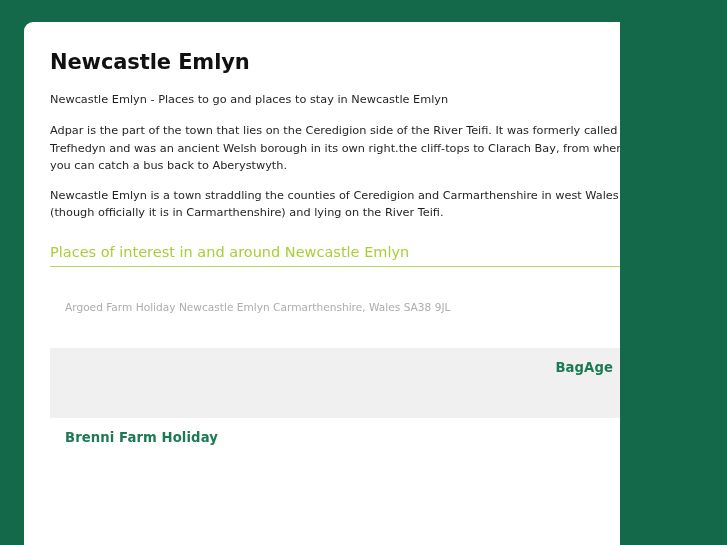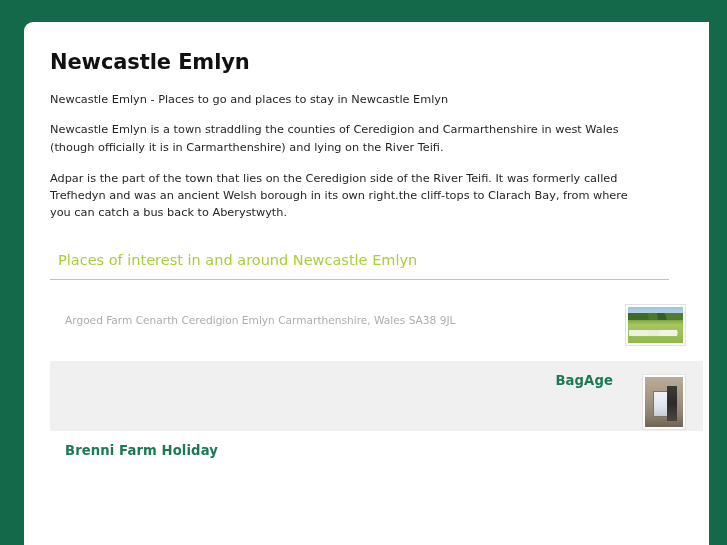--- a/index.html
+++ b/index.html
@@ -10,21 +10,21 @@
     width: 727px;
     height: 545px;
     overflow: hidden;
     background: #14694a;
     font-family: "DejaVu Sans", "Liberation Sans", sans-serif;
     -webkit-font-smoothing: antialiased;
   }
 
   #page {
     position: relative;
-    width: 709px;
+    width: 620px;
     height: 545px;
     background: #14694a;
     overflow: hidden;
   }
 
   
   #card {
     position: absolute;
     left: 24px;
     top: 22px;
@@ -57,21 +57,21 @@
     font-size: 11.3px;
     line-height: 1.52;
     color: #231f20;
     max-width: 590px;
   }
   .intro.p1 { padding-top: 16px; }
   .intro.p2 { padding-top: 13px; }
   .intro.p3 { padding-top: 14px; max-width: 600px; }
 
   .section-heading {
-    margin: 8px;
+    margin: 0;
     padding-top: 22px;
     font-size: 14.5px;
     font-weight: normal;
     color: #a8ce3a;
     line-height: 1.35;
   }
   .section-rule {
     margin-top: 3px;
     height: 1px;
     background: #b9d860;
@@ -197,32 +197,32 @@
 <body>
 
 <div id="page">
   <div id="card">
     <div id="card-inner">
 
       <h1 class="page-title">Newcastle Emlyn</h1>
 
       <p class="intro p1">Newcastle Emlyn - Places to go and places to stay in Newcastle Emlyn</p>
 
+      <p class="intro p3">Adpar is the part of the town that lies on the Ceredigion side of the River Teifi. It was formerly called Trefhedyn and was an ancient Welsh borough in its own right.the cliff-tops to Clarach Bay, from where you can catch a bus back to Aberystwyth.</p>
+
       <p class="intro p2">Newcastle Emlyn is a town straddling the counties of Ceredigion and Carmarthenshire in west Wales (though officially it is in Carmarthenshire) and lying on the River Teifi.</p>
-
-      <p class="intro p3">Adpar is the part of the town that lies on the Ceredigion side of the River Teifi. It was formerly called Trefhedyn and was an ancient Welsh borough in its own right.the cliff-tops to Clarach Bay, from where you can catch a bus back to Aberystwyth.</p>
 
       <h2 class="section-heading">Places of interest in and around Newcastle Emlyn</h2>
       <div class="section-rule"></div>
 
       <div class="listings">
 
         <div class="listing">
           <div class="listing-body">
-            <p class="listing-address">Argoed Farm Cenarth Ceredigion Emlyn Carmarthenshire, Wales SA38 9JL</p>
+            <p class="listing-address">Argoed Farm Holiday Newcastle Emlyn Carmarthenshire, Wales SA38 9JL</p>
           </div>
           <div class="thumb-wrap">
             <div class="thumb thumb-land img-camping"></div>
           </div>
         </div>
 
         <div class="listing shaded">
           <div class="listing-body">
             <h3 class="listing-title">BagAge</h3>
           </div>

